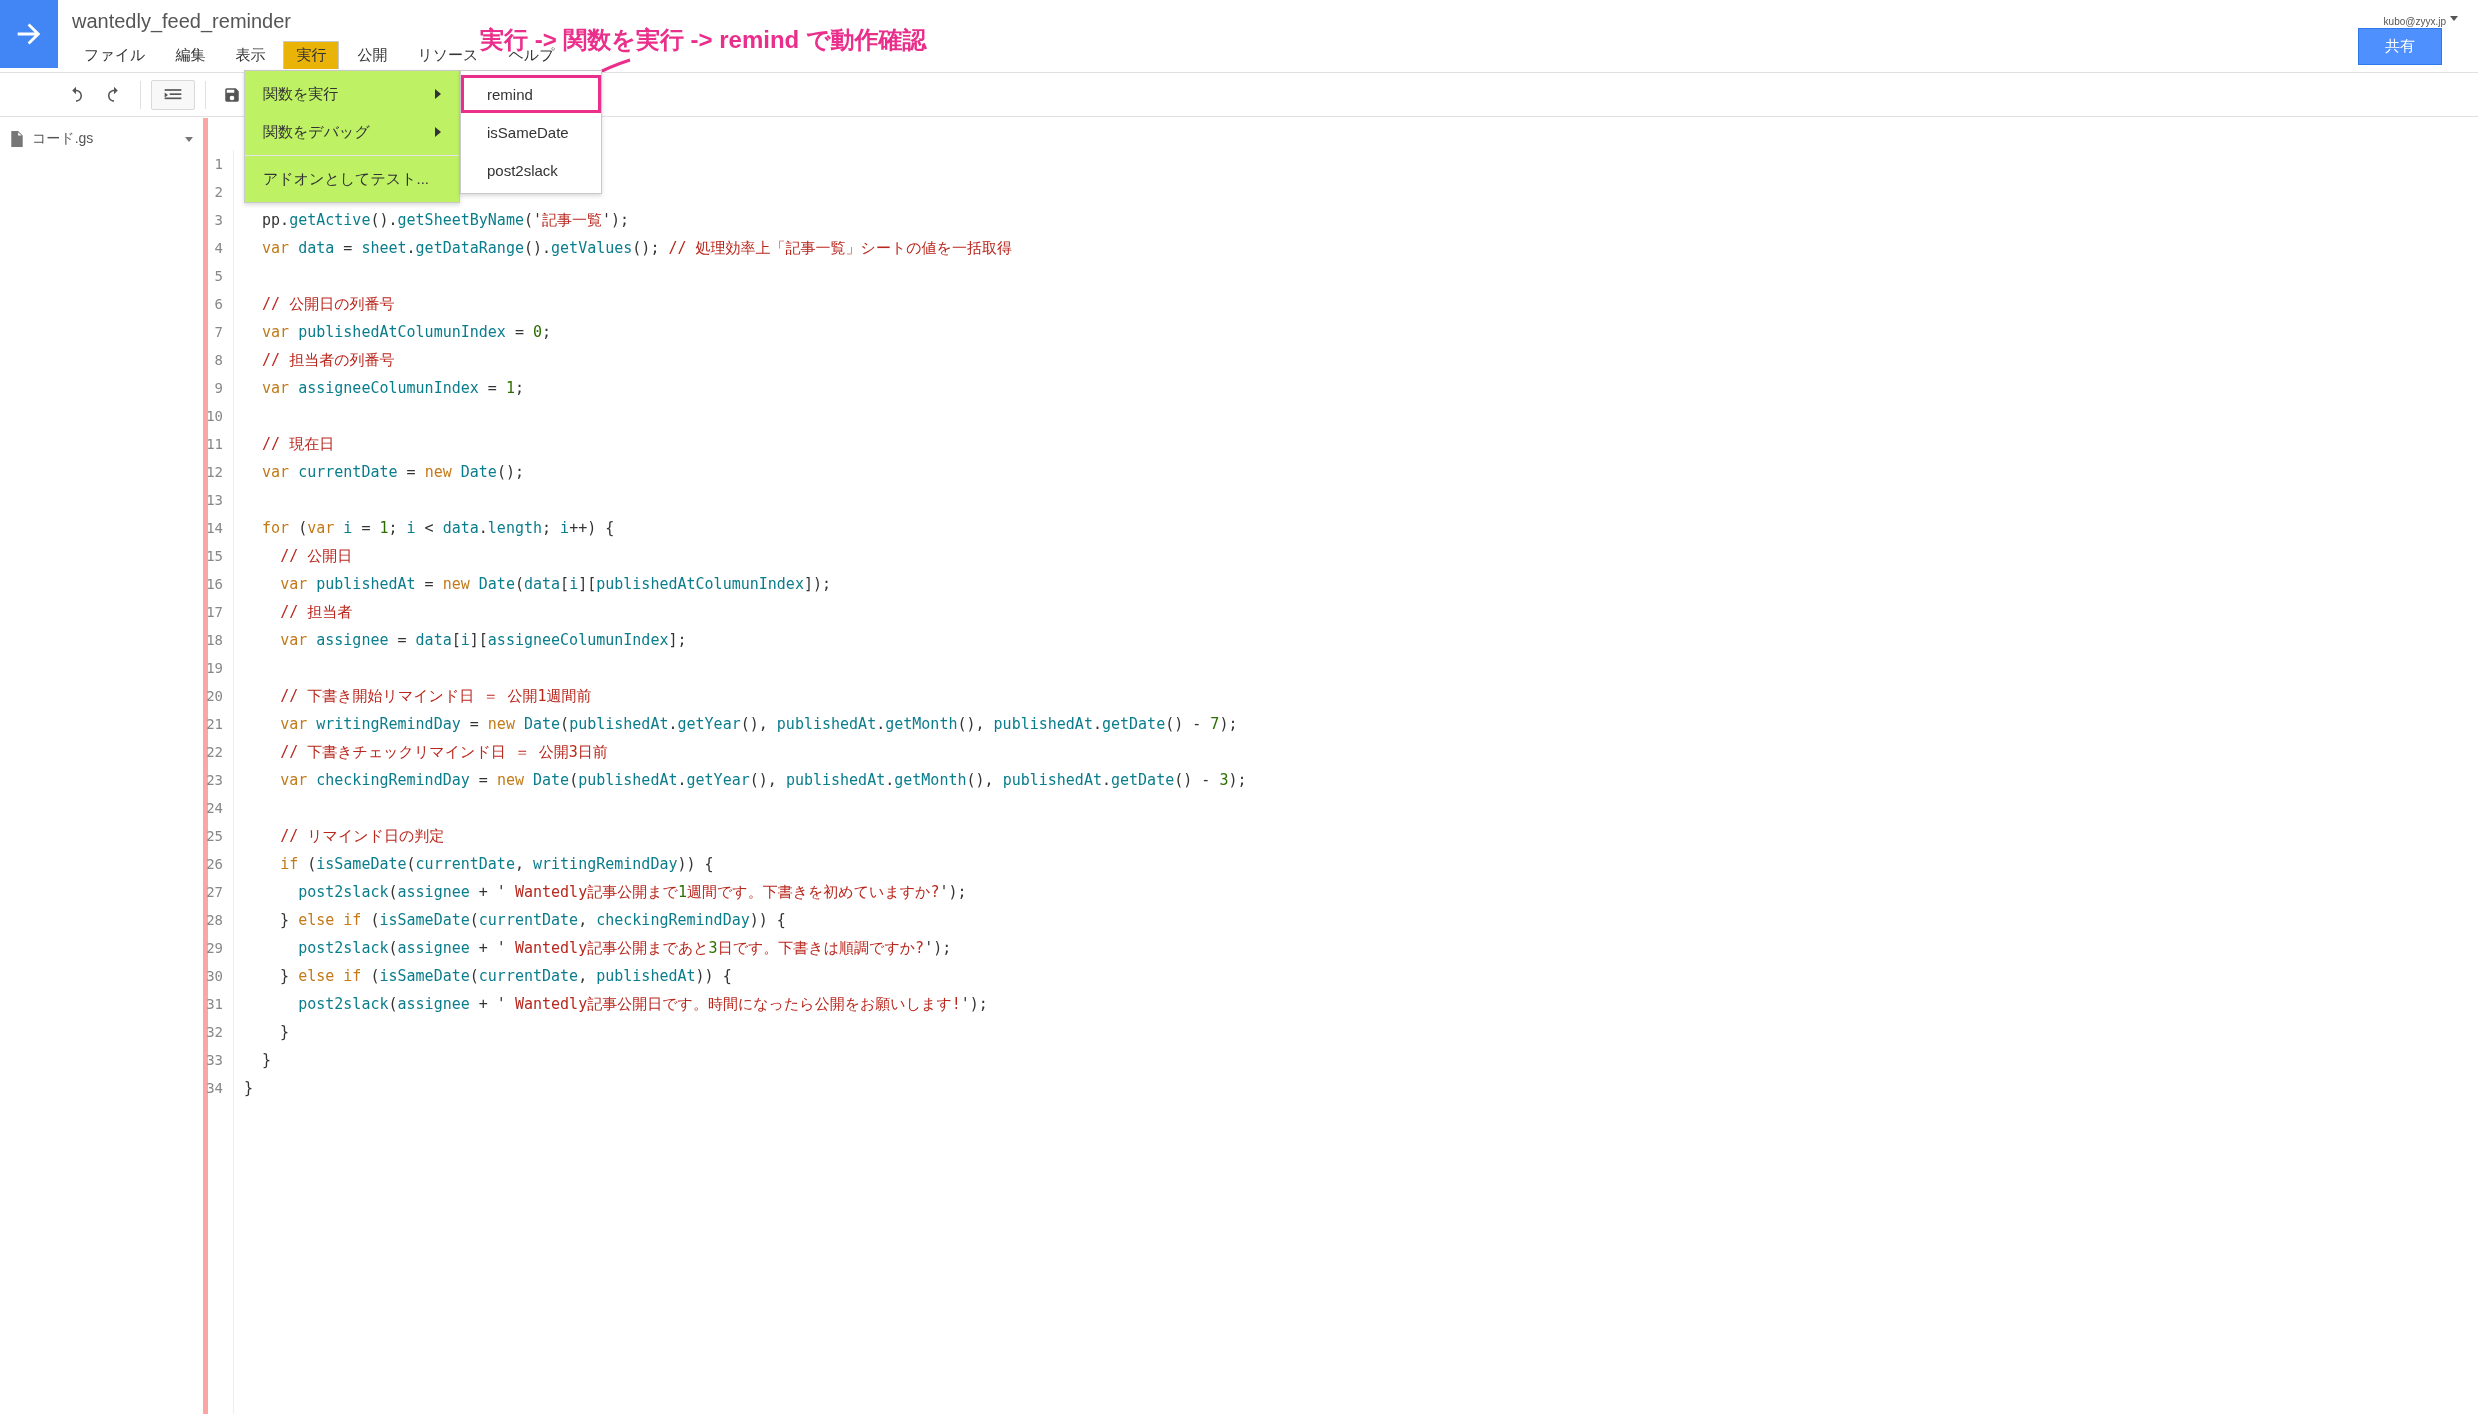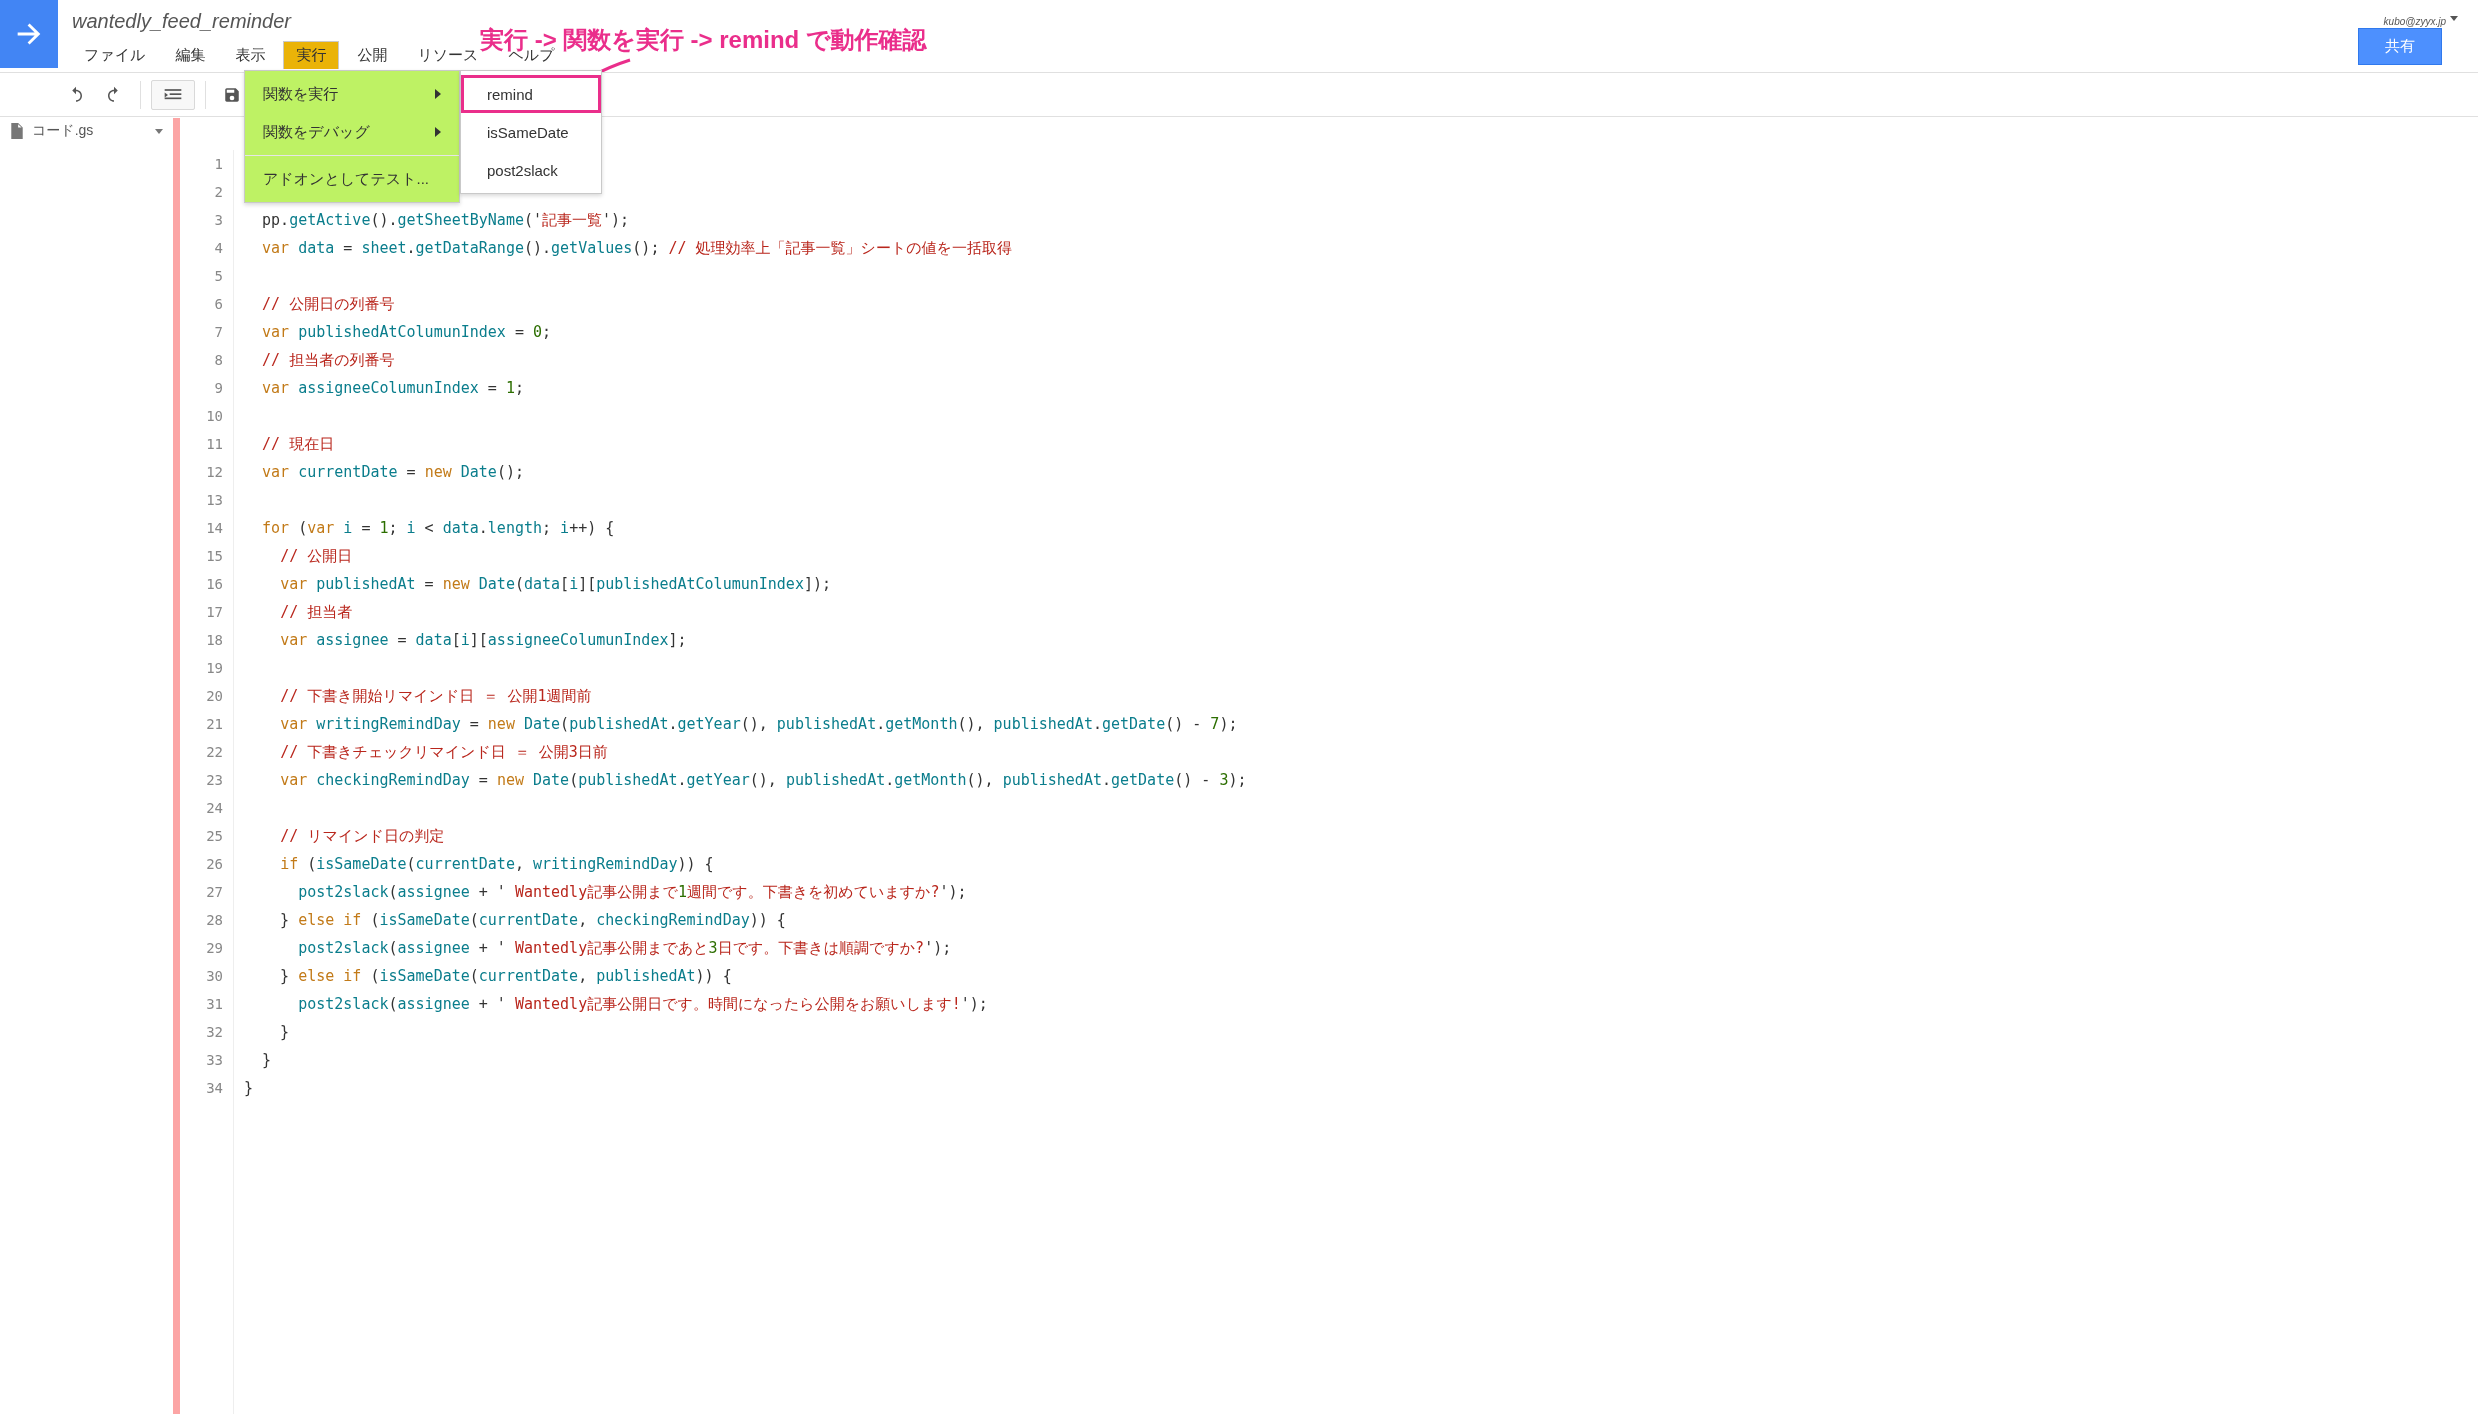--- a/index.html
+++ b/index.html
@@ -21,21 +21,21 @@
     display: flex; align-items: center; justify-content: center;
   }
   .left-arrow-box svg { width: 34px; height: 34px; fill: #fff; }
 
   
   .title-row {
     position: absolute;
     left: 72px; top: 6px;
     right: 20px;
     height: 30px;
-    display: flex; align-items: center; font-style: italic;
+    display: flex; align-items: center;
   }
   .proj-title {
     font-size: 20px; color: #555; font-weight: 400;
   }
   .acct {
     margin-left: auto; color: #555; font-size: 10px;
     display: inline-flex; align-items: flex-start; gap: 4px;
   }
   .caret-down {
     width: 0; height: 0;
@@ -92,22 +92,23 @@
   .tbtn.wide { width: 44px; border:1px solid #d9d9d9; border-radius:2px; background:#f8f8f8;}
   .vsep { width:1px; height:28px; background:#e0e0e0; margin:0 4px; }
   .toolbar-divider2 {
     position: absolute; left:0; right:0; top:116px; height:1px; background:#e0e0e0;
   }
 
   
   .sidebar {
     position: absolute;
     left: 0; top: 118px; bottom: 0;
-    width: 180px;
-    border-right: 7px solid #fca5a5;
+    width: 208px;
+    border-right: 5px solid #fca5a5;
+    padding-top: 8px;
   }
   .file-item {
     display: flex; align-items: center; gap: 8px;
     padding: 4px 10px;
     font-size: 14px; color: #555;
   }
   .file-icon { width:14px; height:16px; }
   .file-item .tri {
     margin-left: auto;
     width:0; height:0;

